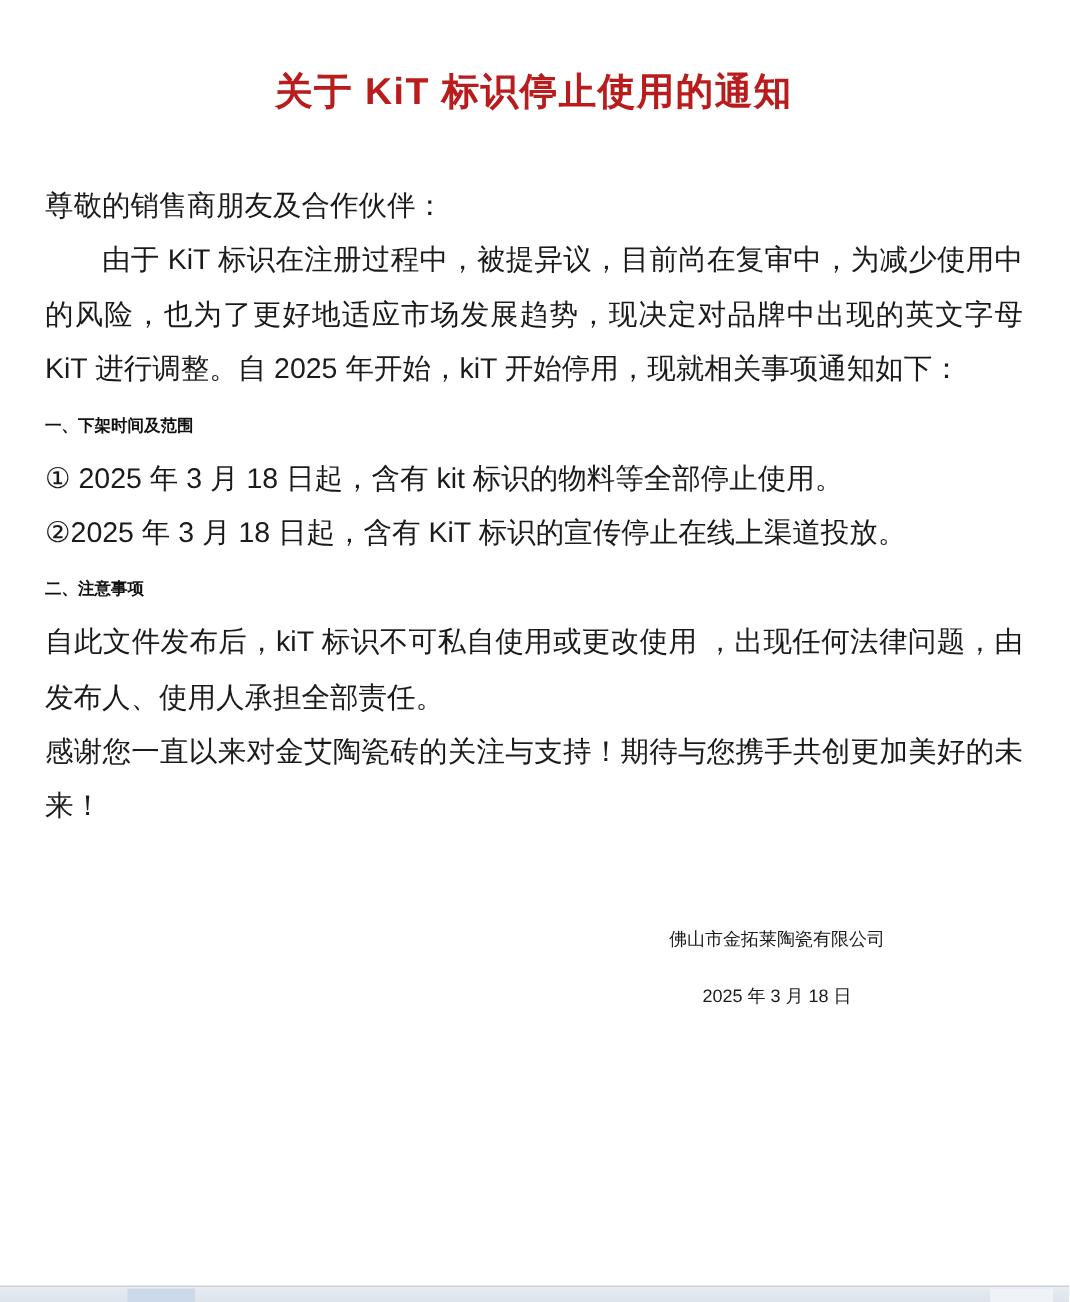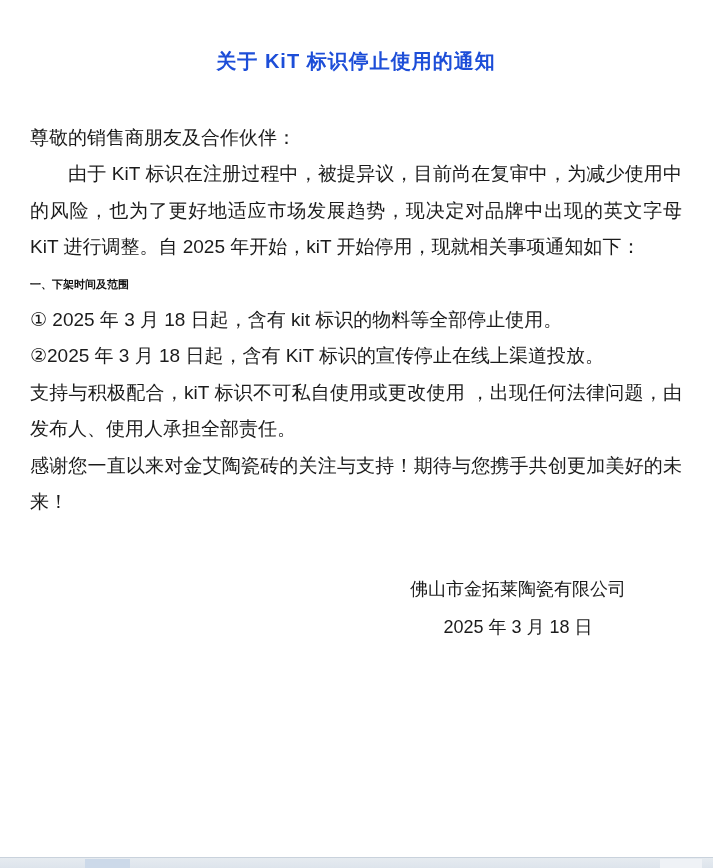--- a/index.html
+++ b/index.html
@@ -19,26 +19,26 @@
   .page {
     position: absolute;
     top: 0;
     left: 0;
     width: 713px;
     padding: 0 31px 0 30px;
     box-sizing: border-box;
   }
   .doc-title {
     margin: 44px 0 0 0;
-    font-size: 20px;
+    font-size: 25px;
     line-height: 34px;
     font-weight: bold;
     text-align: center;
     letter-spacing: 1px;
-    color: #1d4ed8;
+    color: #b91c1c;
   }
   .body-text {
     font-size: 19px;
     line-height: 36.4px;
     text-align: justify;
     margin: 0;
     color: #1b1b1b;
   }
   .salutation {
     margin-top: 42px;
@@ -50,21 +50,21 @@
     font-size: 11px;
     line-height: 36.4px;
     font-weight: bold;
     margin: 0;
     color: #111111;
   }
   .signature-block {
     width: 300px;
     margin: 50px 14px 0 auto;
     text-align: center;
-    font-size: 18px;
+    font-size: 12px;
     line-height: 38px;
   }
   .bottom-bar {
     position: absolute;
     left: 0;
     bottom: 0;
     width: 713px;
     height: 11px;
     background: linear-gradient(#e6ebf0, #dde4ec);
     border-top: 1px solid #c9d2dc;
@@ -98,22 +98,23 @@
     <p class="body-text salutation">尊敬的销售商朋友及合作伙伴：</p>
 
     <p class="body-text indent-2">由于 KiT 标识在注册过程中，被提异议，目前尚在复审中，为减少使用中的风险，也为了更好地适应市场发展趋势，现决定对品牌中出现的英文字母 KiT 进行调整。自 2025 年开始，kiT 开始停用，现就相关事项通知如下：</p>
 
     <h2 class="section-heading">一、下架时间及范围</h2>
 
     <p class="body-text">① 2025 年 3 月 18 日起，含有 kit 标识的物料等全部停止使用。</p>
 
     <p class="body-text">②2025 年 3 月 18 日起，含有 KiT 标识的宣传停止在线上渠道投放。</p>
 
+    <h2 class="section-heading">二、注意事项</h2>
 
-    <p class="body-text">支持与积极配合，kiT 标识不可私自使用或更改使用 ，出现任何法律问题，由发布人、使用人承担全部责任。</p>
+    <p class="body-text">自此文件发布后，kiT 标识不可私自使用或更改使用 ，出现任何法律问题，由发布人、使用人承担全部责任。</p>
 
 
 
     <p class="body-text">感谢您一直以来对金艾陶瓷砖的关注与支持！期待与您携手共创更加美好的未来！</p>
 
     <div class="signature-block">
       <div>佛山市金拓莱陶瓷有限公司</div>
       <div>2025 年 3 月 18 日</div>
     </div>
 

